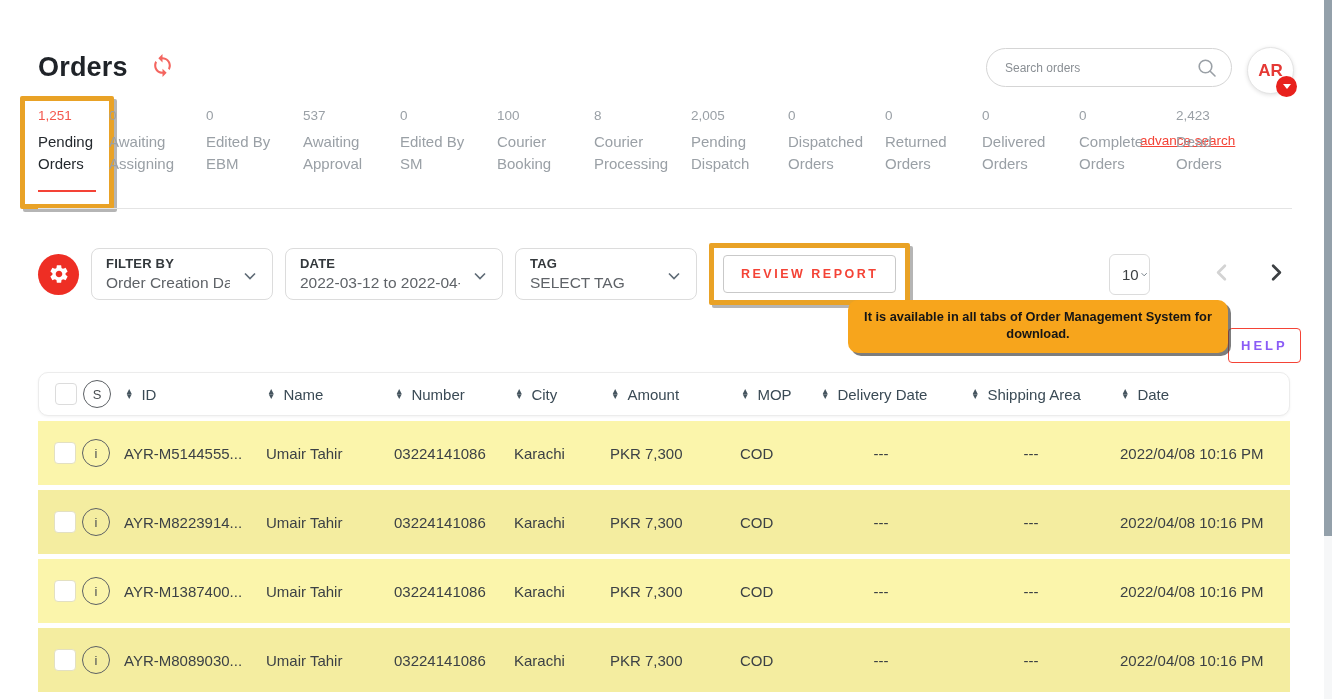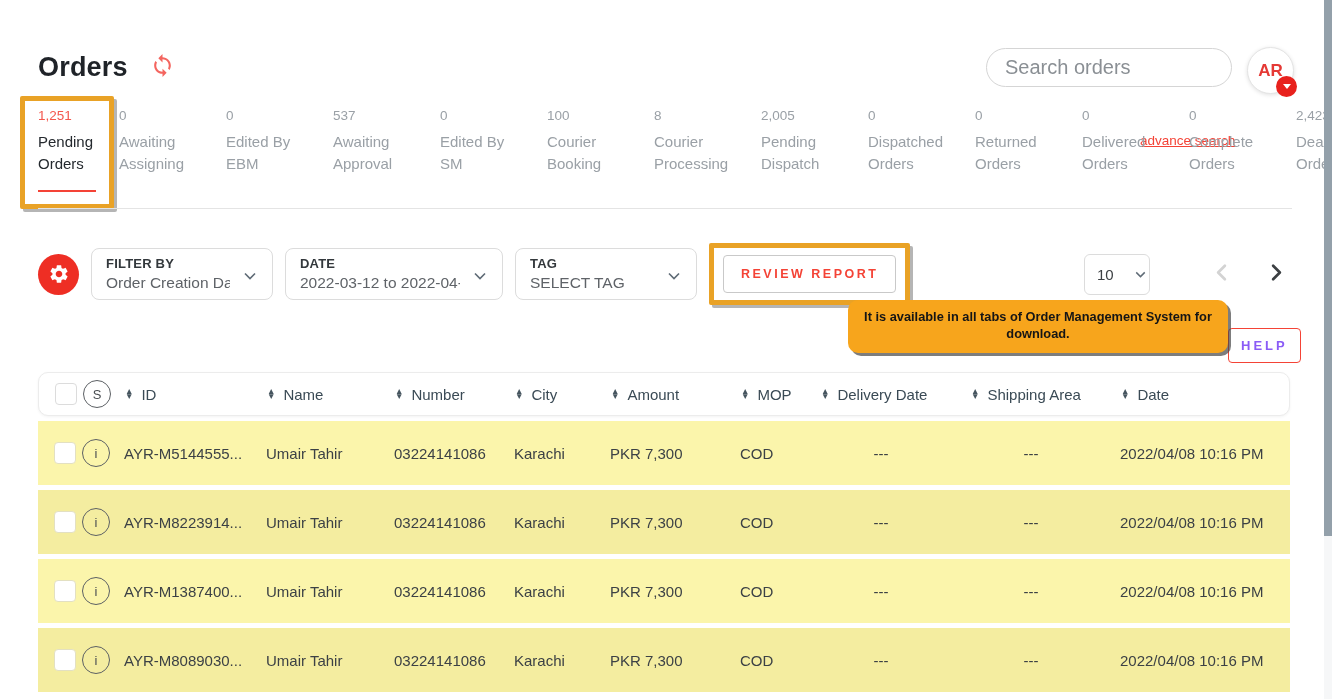--- a/index.html
+++ b/index.html
@@ -8,39 +8,39 @@
   .page { position:relative; width:1332px; height:699px; background:#fff; overflow:hidden; }
 
   
   .title-row { position:absolute; left:38px; top:52px; display:flex; align-items:center; gap:22px; }
   .page-title { font-size:27px; font-weight:700; color:#1f2328; letter-spacing:.2px; }
   .refresh-icon svg { width:25px; height:25px; fill:#f4655f; }
 
   .search-pill { position:absolute; left:986px; top:48px; width:246px; height:39px;
     border:1px solid #d5d5d5; border-radius:20px; display:flex; align-items:center;
     padding:0 12px 0 18px; background:#fff; }
-  .search-pill input { border:none; outline:none; flex:1; font-size:20px; color:#a21caf;
+  .search-pill input { border:none; outline:none; flex:1; font-size:12px; color:#a21caf;
     font-family:"Liberation Sans", sans-serif; background:transparent; }
   .search-pill input::placeholder { color:#8a8f94; }
   .search-pill svg { width:24px; height:24px; }
 
   .advance-link { position:absolute; left:1140px; top:89px; font-size:13.5px; color:#f44336;
     text-decoration:underline; cursor:pointer;margin-top:44px; }
 
   .avatar { position:absolute; left:1247px; top:47px; width:47px; height:47px; border-radius:50%;
     background:#fff; border:1px solid #e4e4e4; box-shadow:0 1px 4px rgba(0,0,0,.12);
     display:flex; align-items:center; justify-content:center; }
   .avatar-initials { color:#e53935; font-weight:700; font-size:17px; }
   .avatar-caret { position:absolute; right:-4px; bottom:-4px; width:21px; height:21px;
     border-radius:50%; background:#e8211d; display:flex; align-items:center; justify-content:center; }
   .avatar-caret i { width:0; height:0; border-left:4px solid transparent; border-right:4px solid transparent;
     border-top:5px solid #fff; display:block; }
 
   
-  .tab-bar { position:absolute; left:38px; top:108px; width:1254px; display:flex; gap:23px; }
+  .tab-bar { position:absolute; left:38px; top:108px; width:1254px; display:flex; gap:13px; }
   .tab { flex:0 0 84px; cursor:pointer; }
   .tab-count { font-size:13.5px; color:#9aa0a6; margin-bottom:8px; }
   .tab-label { font-size:15px; color:#9aa0a6; line-height:1.45; }
   .tab.active { border:5px solid #e9a226; box-shadow:3px 3px 0 rgba(90,90,90,.45);
     padding:7px 13px 12px 13px; margin:-12px -18px -17px -18px; background:#fff; border-radius:2px; }
   .tab.active .tab-count { color:#f4574d; }
   .tab.active .tab-label { color:#24292e; }
   .tab-underline { display:none; }
   .tab.active .tab-underline { display:block; width:58px; border-bottom:2px solid #f44336; margin-top:15px; }
 
@@ -63,21 +63,21 @@
   .dd-filterby { width:182px; } .dd-filterby .dd-value { width:124px; }
   .dd-date { width:218px; } .dd-date .dd-value { width:160px; }
   .dd-tag { width:182px; } .dd-tag .dd-value { width:124px; }
 
   .review-highlight { border:5px solid #e9a226; box-shadow:3px 3px 0 rgba(90,90,90,.45);
     padding:7px 9px; background:#fff; border-radius:2px; }
   .review-btn { background:#fff; border:1px solid #c9c9c9; border-radius:4px; padding:11px 17px;
     font-size:12.5px; font-weight:700; letter-spacing:2.5px; color:#f44336; cursor:pointer;
     font-family:"Liberation Sans", sans-serif; white-space:nowrap; }
 
-  .page-size { margin-left:auto; width:66px; height:41px; border:1px solid #dcdcdc; border-radius:6px;
+  .page-size { margin-left:auto; width:41px; height:41px; border:1px solid #dcdcdc; border-radius:6px;
     display:flex; align-items:center; justify-content:space-between; padding:0 0 0 12px; cursor:pointer; }
   .page-size-value { font-size:15px; color:#3c4043; }
   .page-size svg { width:17px; height:17px; stroke:#5f6b76; stroke-width:2; fill:none; }
   .pager-prev { margin-left:46px; cursor:default; }
   .pager-next { margin-left:16px; margin-right:2px; cursor:pointer; }
   .pager-prev svg, .pager-next svg { width:27px; height:27px; fill:none; stroke-width:2.4;
     stroke-linecap:round; stroke-linejoin:round; }
   .pager-prev svg { stroke:#d3d3d3; }
   .pager-next svg { stroke:#3c4043; }
 

